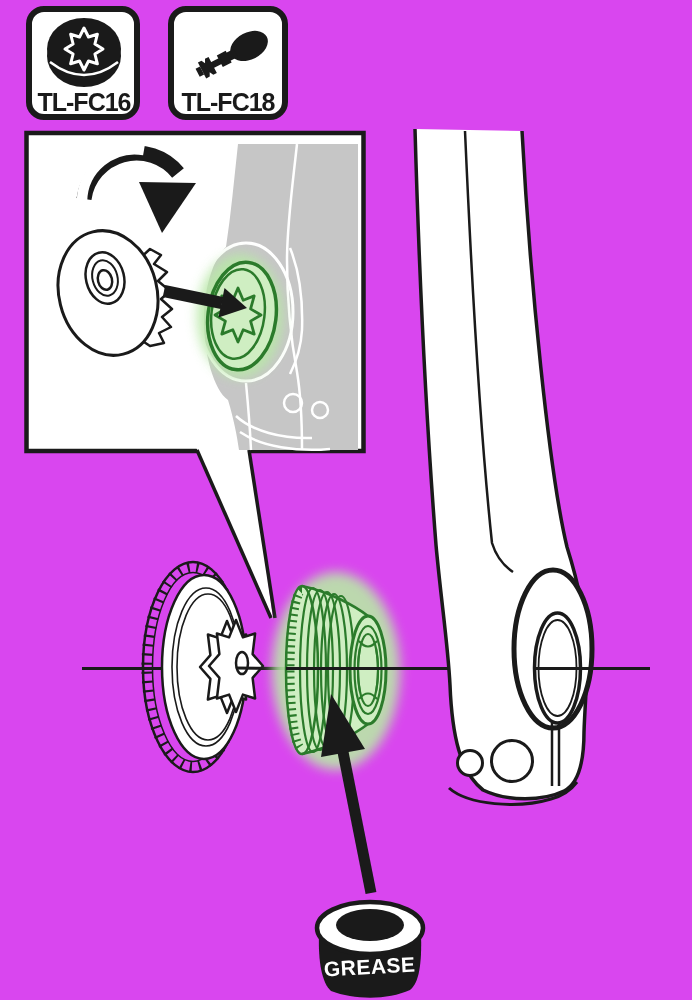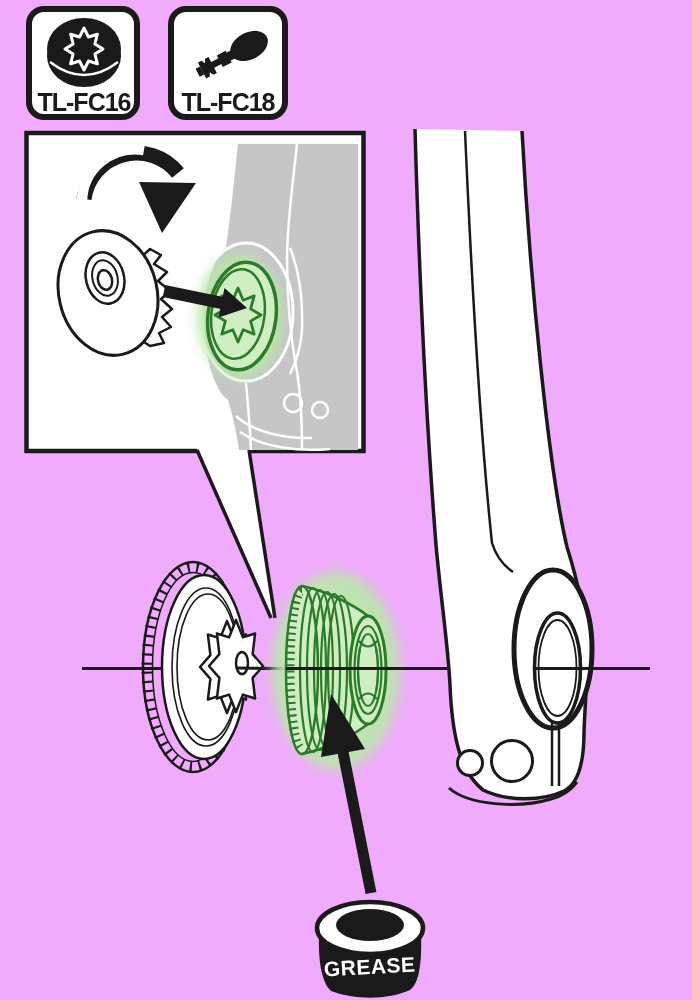--- a/index.html
+++ b/index.html
@@ -3,21 +3,21 @@
 <meta charset="utf-8">
 <style>
   :root{
     --green:   #2b7b2b;
     --green_light: #cfeec2;
     --green_glow:  #b9e8a8;
     --gray:    #c6c6c6;
     --ink:     #1a1a1a;
   }
   html,body{margin:0;padding:0;background:#fff;}
-  .stage{position:relative;width:692px;height:1000px;background:#f0abfc;overflow:hidden;}
+  .stage{position:relative;width:692px;height:1000px;background:#d946ef;overflow:hidden;}
   svg{display:block;}
   .ink-s{stroke:var(--ink,#1a1a1a);fill:none;}
   .ink-f{fill:var(--ink,#1a1a1a);}
   .wht-f{fill:#ffffff;}
   .wht-s{stroke:#ffffff;fill:none;}
   .gl{stroke:var(--green,#2b7b2b);fill:none;}
   .glf{stroke:var(--green,#2b7b2b);fill:var(--green_light,#cfeec2);}
   .gf{fill:var(--green_light,#cfeec2);}
   .glow{fill:var(--green_glow,#b9e8a8);filter:blur(6px);opacity:.9;}
   .grayf{fill:var(--gray,#c6c6c6);}

